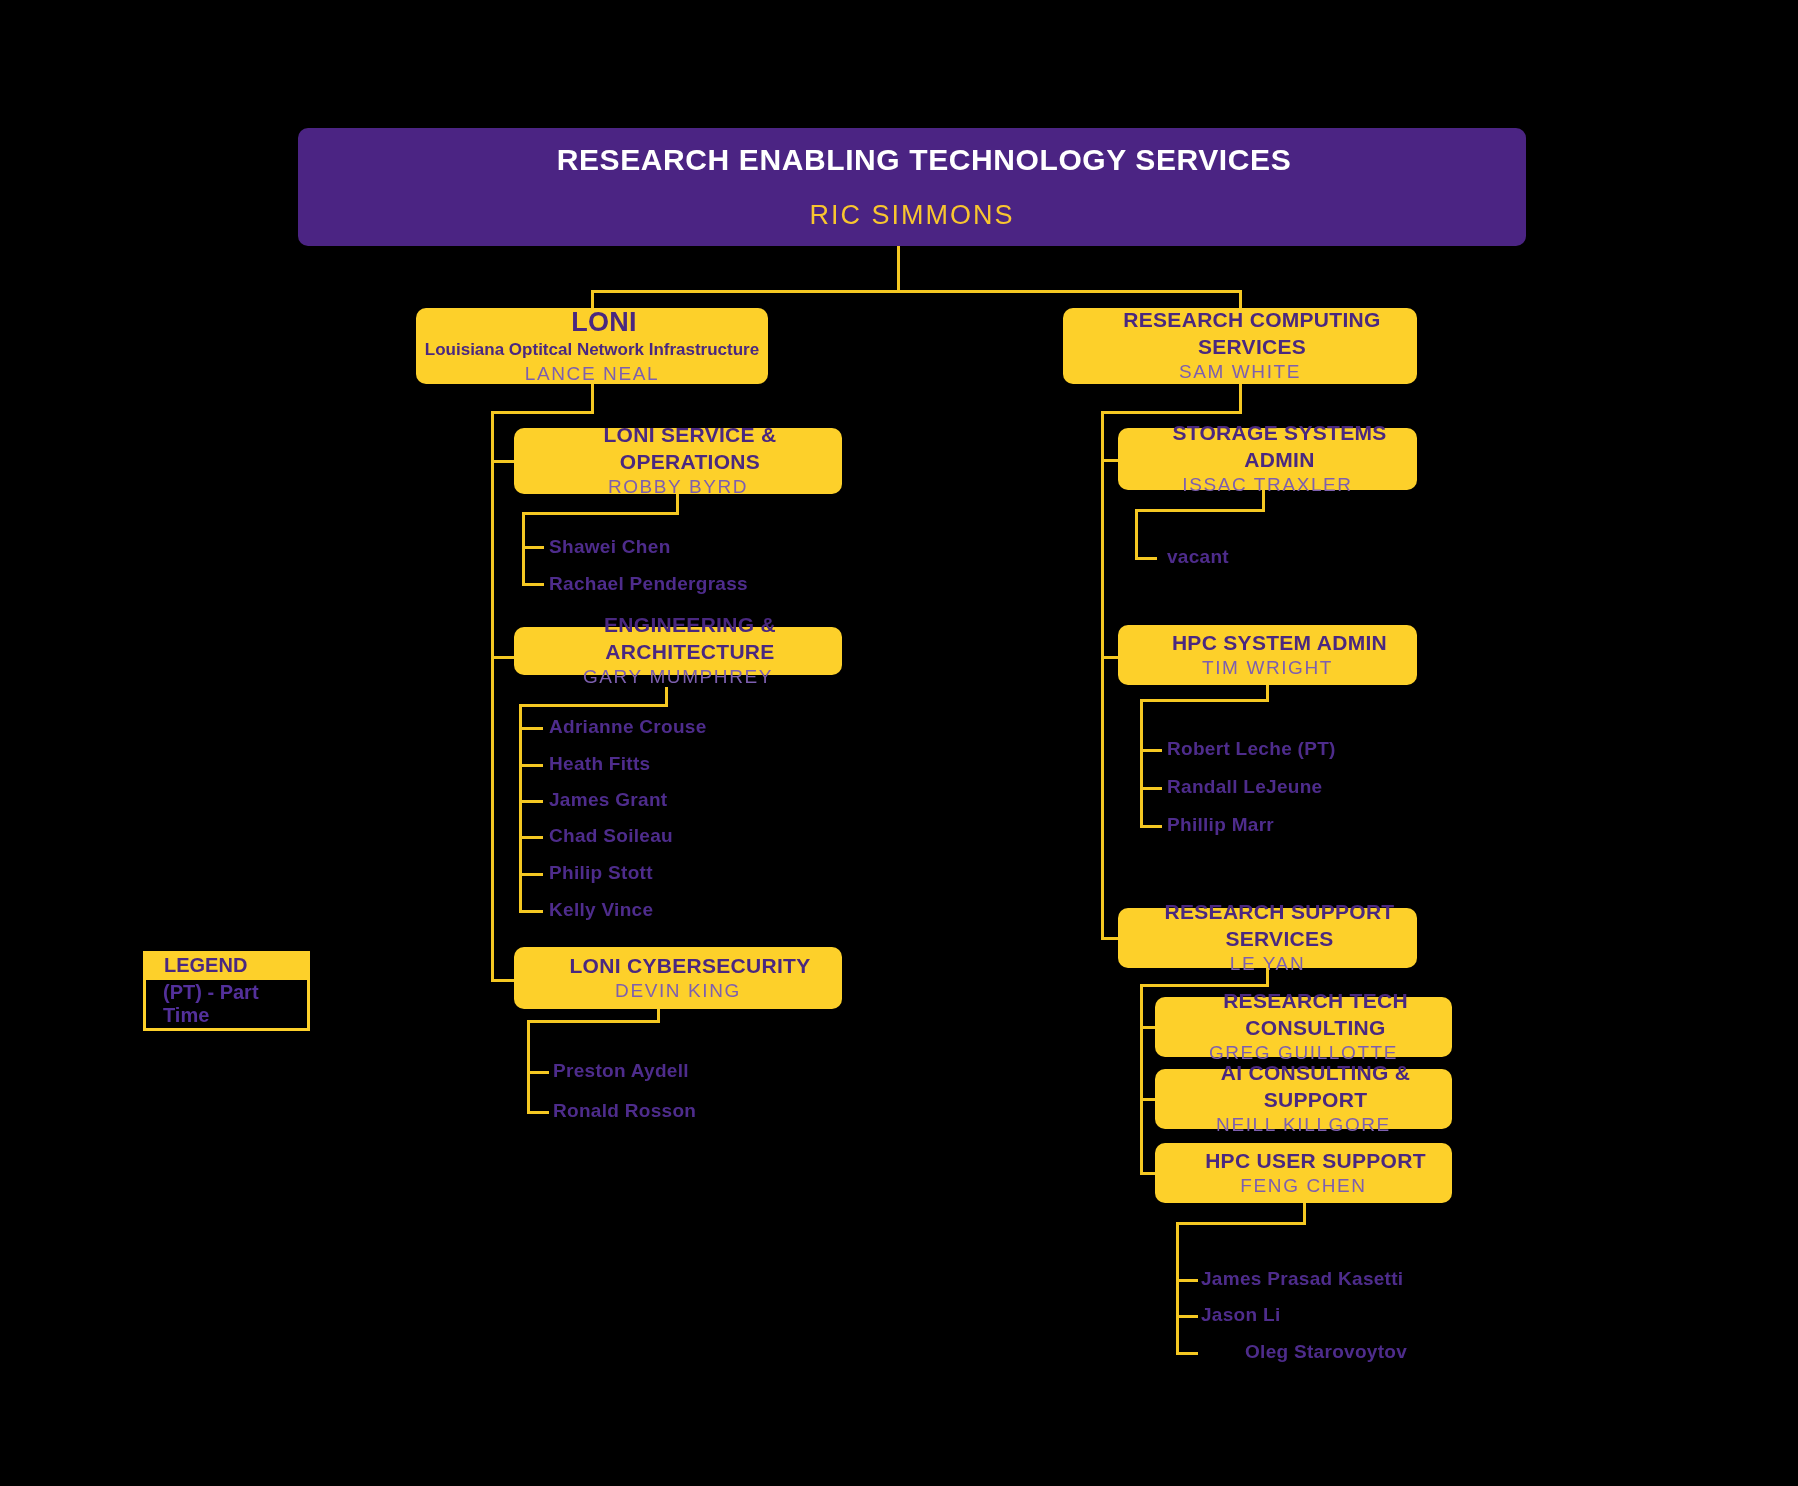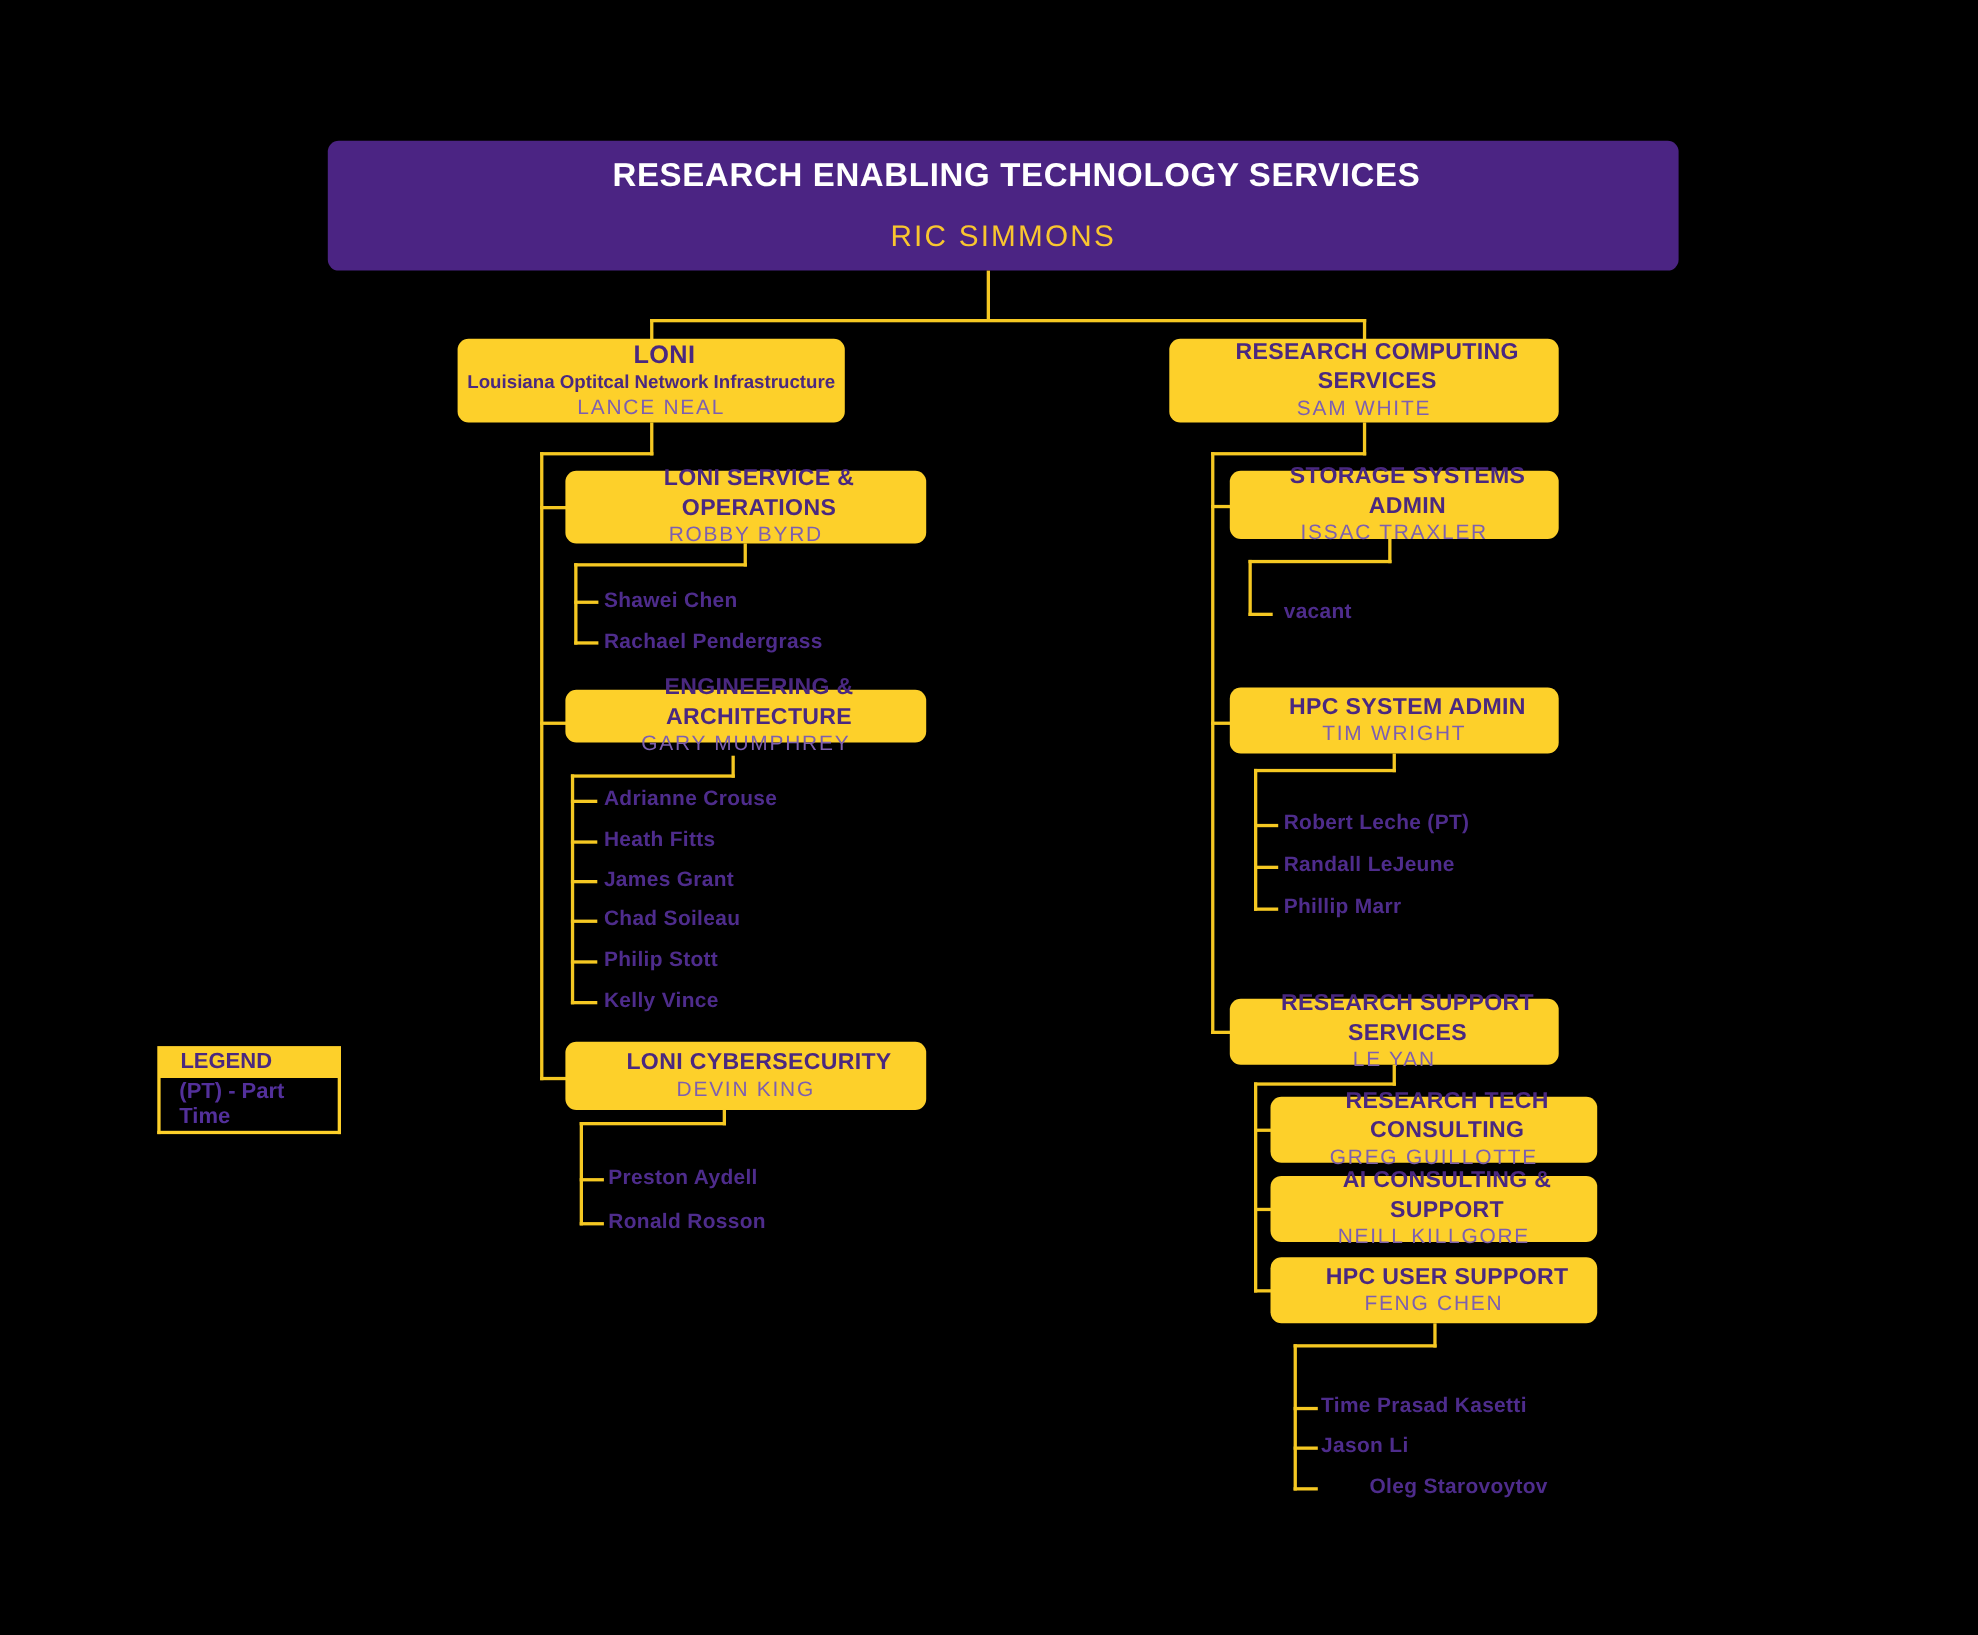--- a/index.html
+++ b/index.html
@@ -33,21 +33,21 @@
     font-size:19px;
     letter-spacing:1.6px;
     line-height:1.3;
   }
   .root{
     background:var(--purple_box,#4B2483);
     border-radius:10px;
   }
   .root .node-title{color:var(--white_text,#FFFFFF);font-size:30px;letter-spacing:.6px;}
   .root .node-person{color:var(--gold_text,#F9C62F);font-size:27px;letter-spacing:2px;font-weight:500;margin-top:20px;}
-  .loni-title{font-size:23px;}
+  .loni-title{font-size:27px;}
   .loni-sub{
     color:var(--purple_text,#4A2880);
     font-weight:700;font-size:17px;line-height:1.3;
   }
   .line{position:absolute;background:var(--line,#F5C822);}
   .member{
     position:absolute;
     color:var(--member_text,#4E2C8C);
     font-weight:700;
     font-size:19px;
@@ -211,21 +211,21 @@
   <div class="node" style="left:1155px;top:1143px;width:297px;height:60px;">
     <div class="node-title">HPC USER SUPPORT</div>
     <div class="node-person">FENG CHEN</div>
   </div>
   <div class="line" style="left:1303px;top:1203px;width:3px;height:22px;"></div>
   <div class="line" style="left:1176px;top:1222px;width:130px;height:3px;"></div>
   <div class="line" style="left:1176px;top:1222px;width:3px;height:133px;"></div>
   <div class="line" style="left:1176px;top:1279px;width:22px;height:3px;"></div>
   <div class="line" style="left:1176px;top:1315px;width:22px;height:3px;"></div>
   <div class="line" style="left:1176px;top:1352px;width:22px;height:3px;"></div>
-  <div class="member" style="left:1201px;top:1268px;">Time Prasad Kasetti</div>
+  <div class="member" style="left:1201px;top:1268px;">James Prasad Kasetti</div>
   <div class="member" style="left:1201px;top:1304px;">Jason Li</div>
   <div class="member" style="left:1201px;top:1341px;margin-left:44px;">Oleg Starovoytov</div>
 
   <div class="legend" style="left:143px;top:951px;width:167px;">
     <div class="legend-header">LEGEND</div>
     <div class="legend-body">(PT) - Part Time</div>
   </div>
 
 </div>
 

